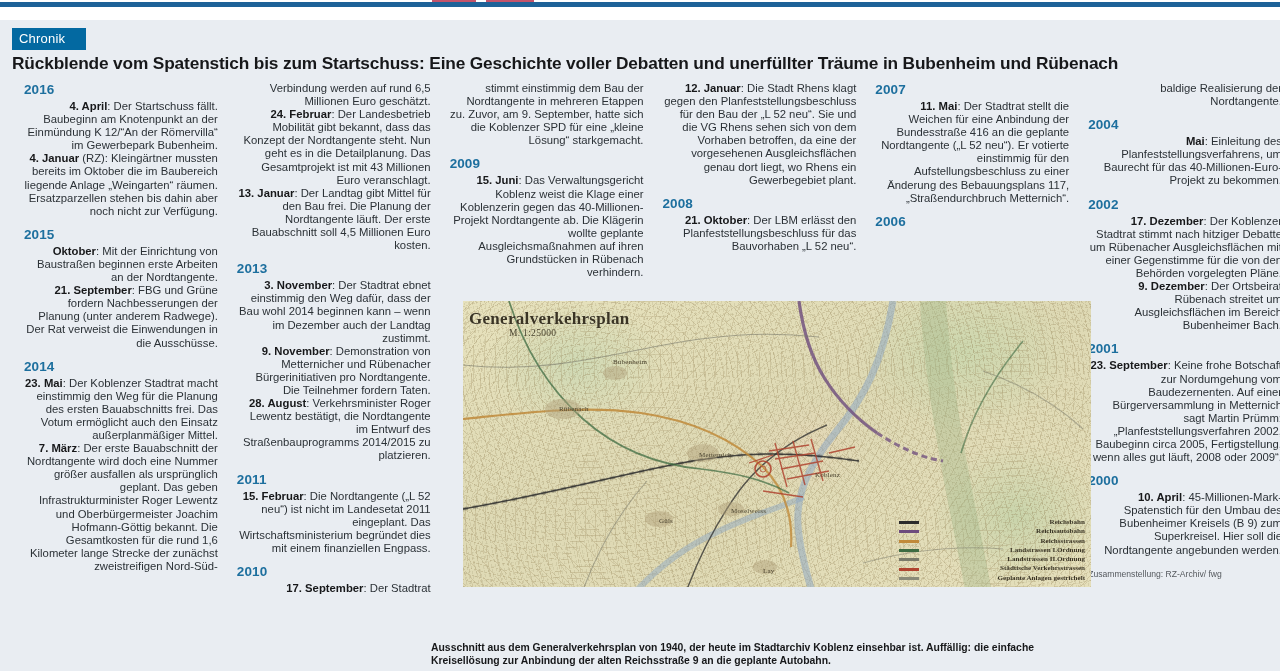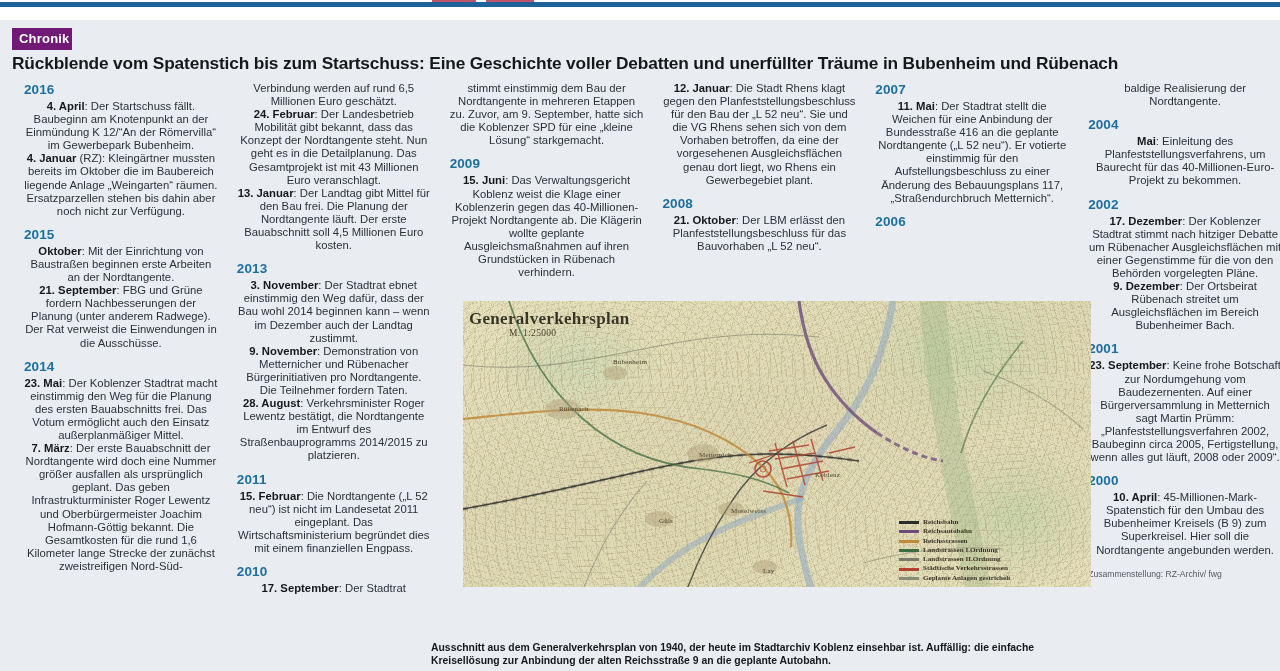--- a/index.html
+++ b/index.html
@@ -52,26 +52,26 @@
     position: absolute;
     top: 20px; left: 0;
     width: 1280px;
     height: 651px;
     background: #e9edf2;
   }
   
   .kicker {
     position: absolute;
     left: 12px; top: 8px;
-    background: #701a75;
+    background: #0369a1;
     color: #ffffff;
-    font-weight: bold;
+    font-weight: normal;
     font-size: 13px;
     line-height: 13px;
-    padding: 4px 2px 5px 7px;
+    padding: 4px 21px 5px 7px;
     letter-spacing: 0.2px;
   }
   
   .headline {
     position: absolute;
     left: 12px; top: 33px;
     width: 1258px;
     font-size: 17.3px;
     font-weight: bold;
     color: #17181a;
@@ -101,21 +101,21 @@
     line-height: 16px;
     margin: 9px 0 2px 0;
     letter-spacing: 0.1px;
   }
   .col .year:first-child { margin-top: 0; }
   .entry {
     font-size: 11.3px;
     line-height: 13.1px;
     color: #2b3136;
     margin: 0 0 0 0;
-    text-align: center;
+    text-align: right;
     hyphens: auto;
   }
   .entry b {
     font-weight: bold;
     color: #17181a;
   }
   .credit {
     font-size: 8.6px;
     color: #55595e;
     margin-top: 12px;
@@ -193,21 +193,21 @@
   .legend {
     position: absolute;
     right: 6px; bottom: 4px;
     width: 186px;
     font-family: "Liberation Serif", serif;
     font-size: 7.1px;
     line-height: 9.3px;
     color: #3b3526;
     font-weight: bold;
   }
-  .legend-row { display: flex; align-items: center; gap: 4px; }
+  .legend-row { display: flex; align-items: center; gap: 4px; justify-content: space-between; }
   .legend-swatch {
     display: inline-block;
     width: 20px; height: 3px;
     flex: 0 0 20px;
   }
   .caption {
     position: absolute;
     left: 0; bottom: 0;
     width: 628px;
     font-size: 10.4px;

